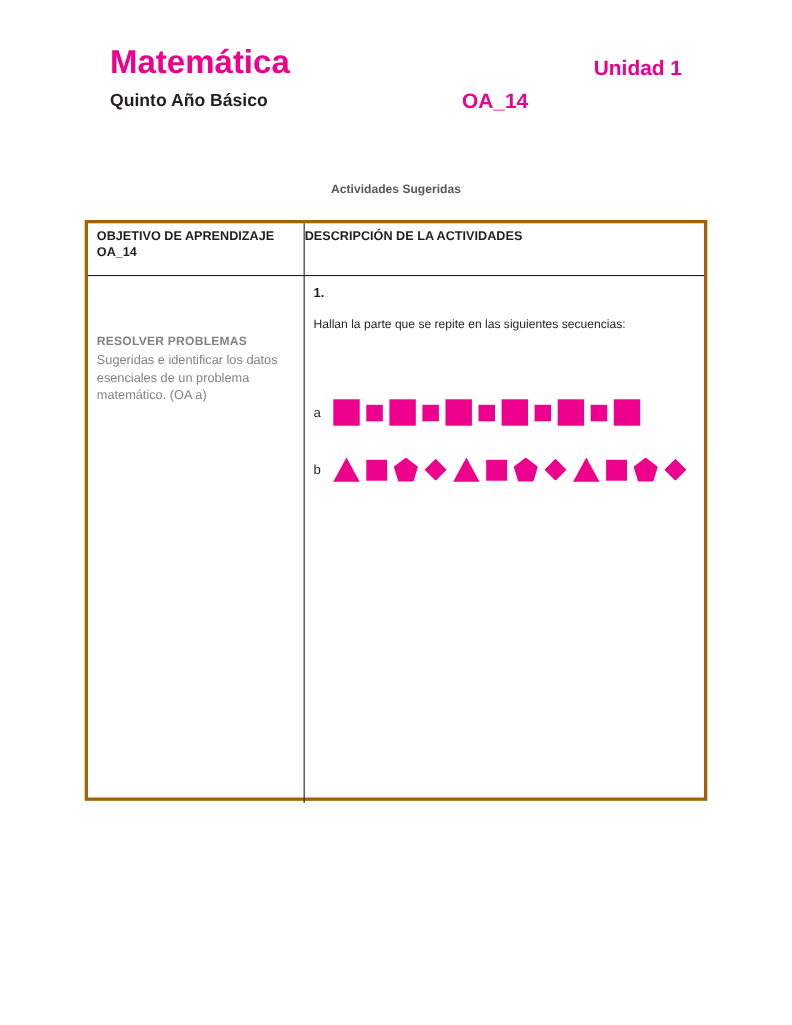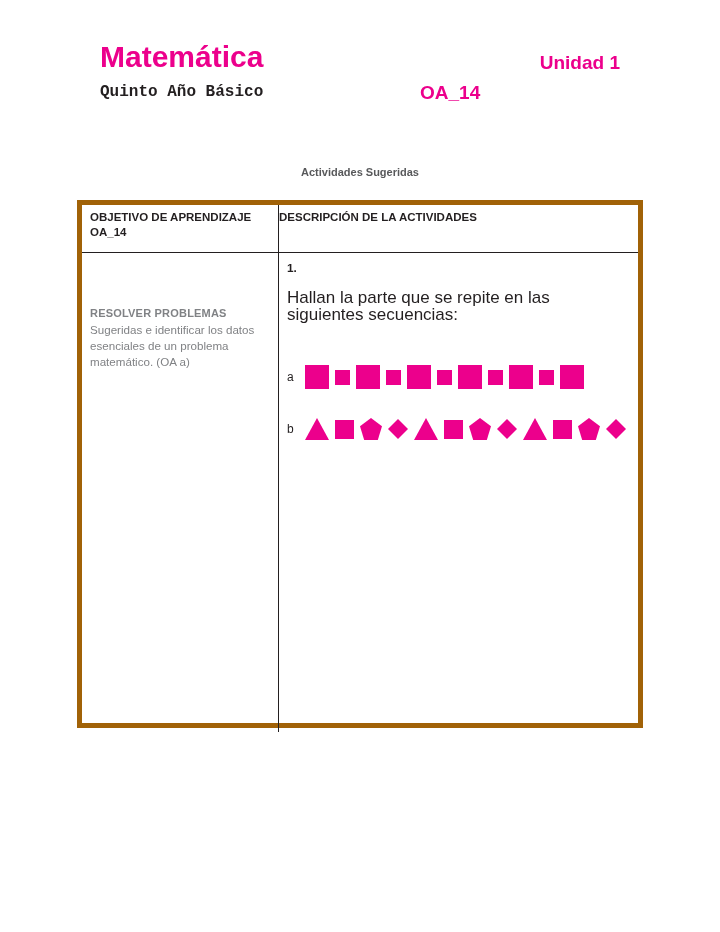--- a/index.html
+++ b/index.html
@@ -40,21 +40,20 @@
     line-height: 34px;
   }
   .subject-sub {
     position: absolute;
     left: 100px;
     top: 42px;
     font-size: 16px;
     font-weight: bold;
     color: #231f20;
     line-height: 20px;
-    font-family: Liberation Mono, monospace;
   }
   .unit-label {
     position: absolute;
     left: 420px;
     top: 12px;
     width: 200px;
     text-align: right;
     font-size: 19px;
     font-weight: bold;
     color: #ec008c;
@@ -82,21 +81,21 @@
     color: #58595b;
   }
 
   
   .table {
     position: absolute;
     left: 77px;
     top: 200px;
     width: 566px;
     height: 528px;
-    border: 5px solid #a16207;
+    border: 3px solid #a16207;
     box-sizing: border-box;
   }
   .thead {
     position: absolute;
     left: 0;
     top: 0;
     width: 100%;
     height: 48px;
     border-bottom: 1px solid #231f20;
     box-sizing: border-box;
@@ -167,21 +166,21 @@
     color: #808285;
     line-height: 16px;
     margin: 0;
   }
   .act-num {
     font-size: 11.8px;
     font-weight: bold;
     margin: 0 0 14px 0;
   }
   .act-text {
-    font-size: 17px;
+    font-size: 11px;
     line-height: 17px;
     margin: 0;
     max-width: 300px;
   }
 
   
   .seq-row {
     position: absolute;
     left: 8px;
     height: 40px;

